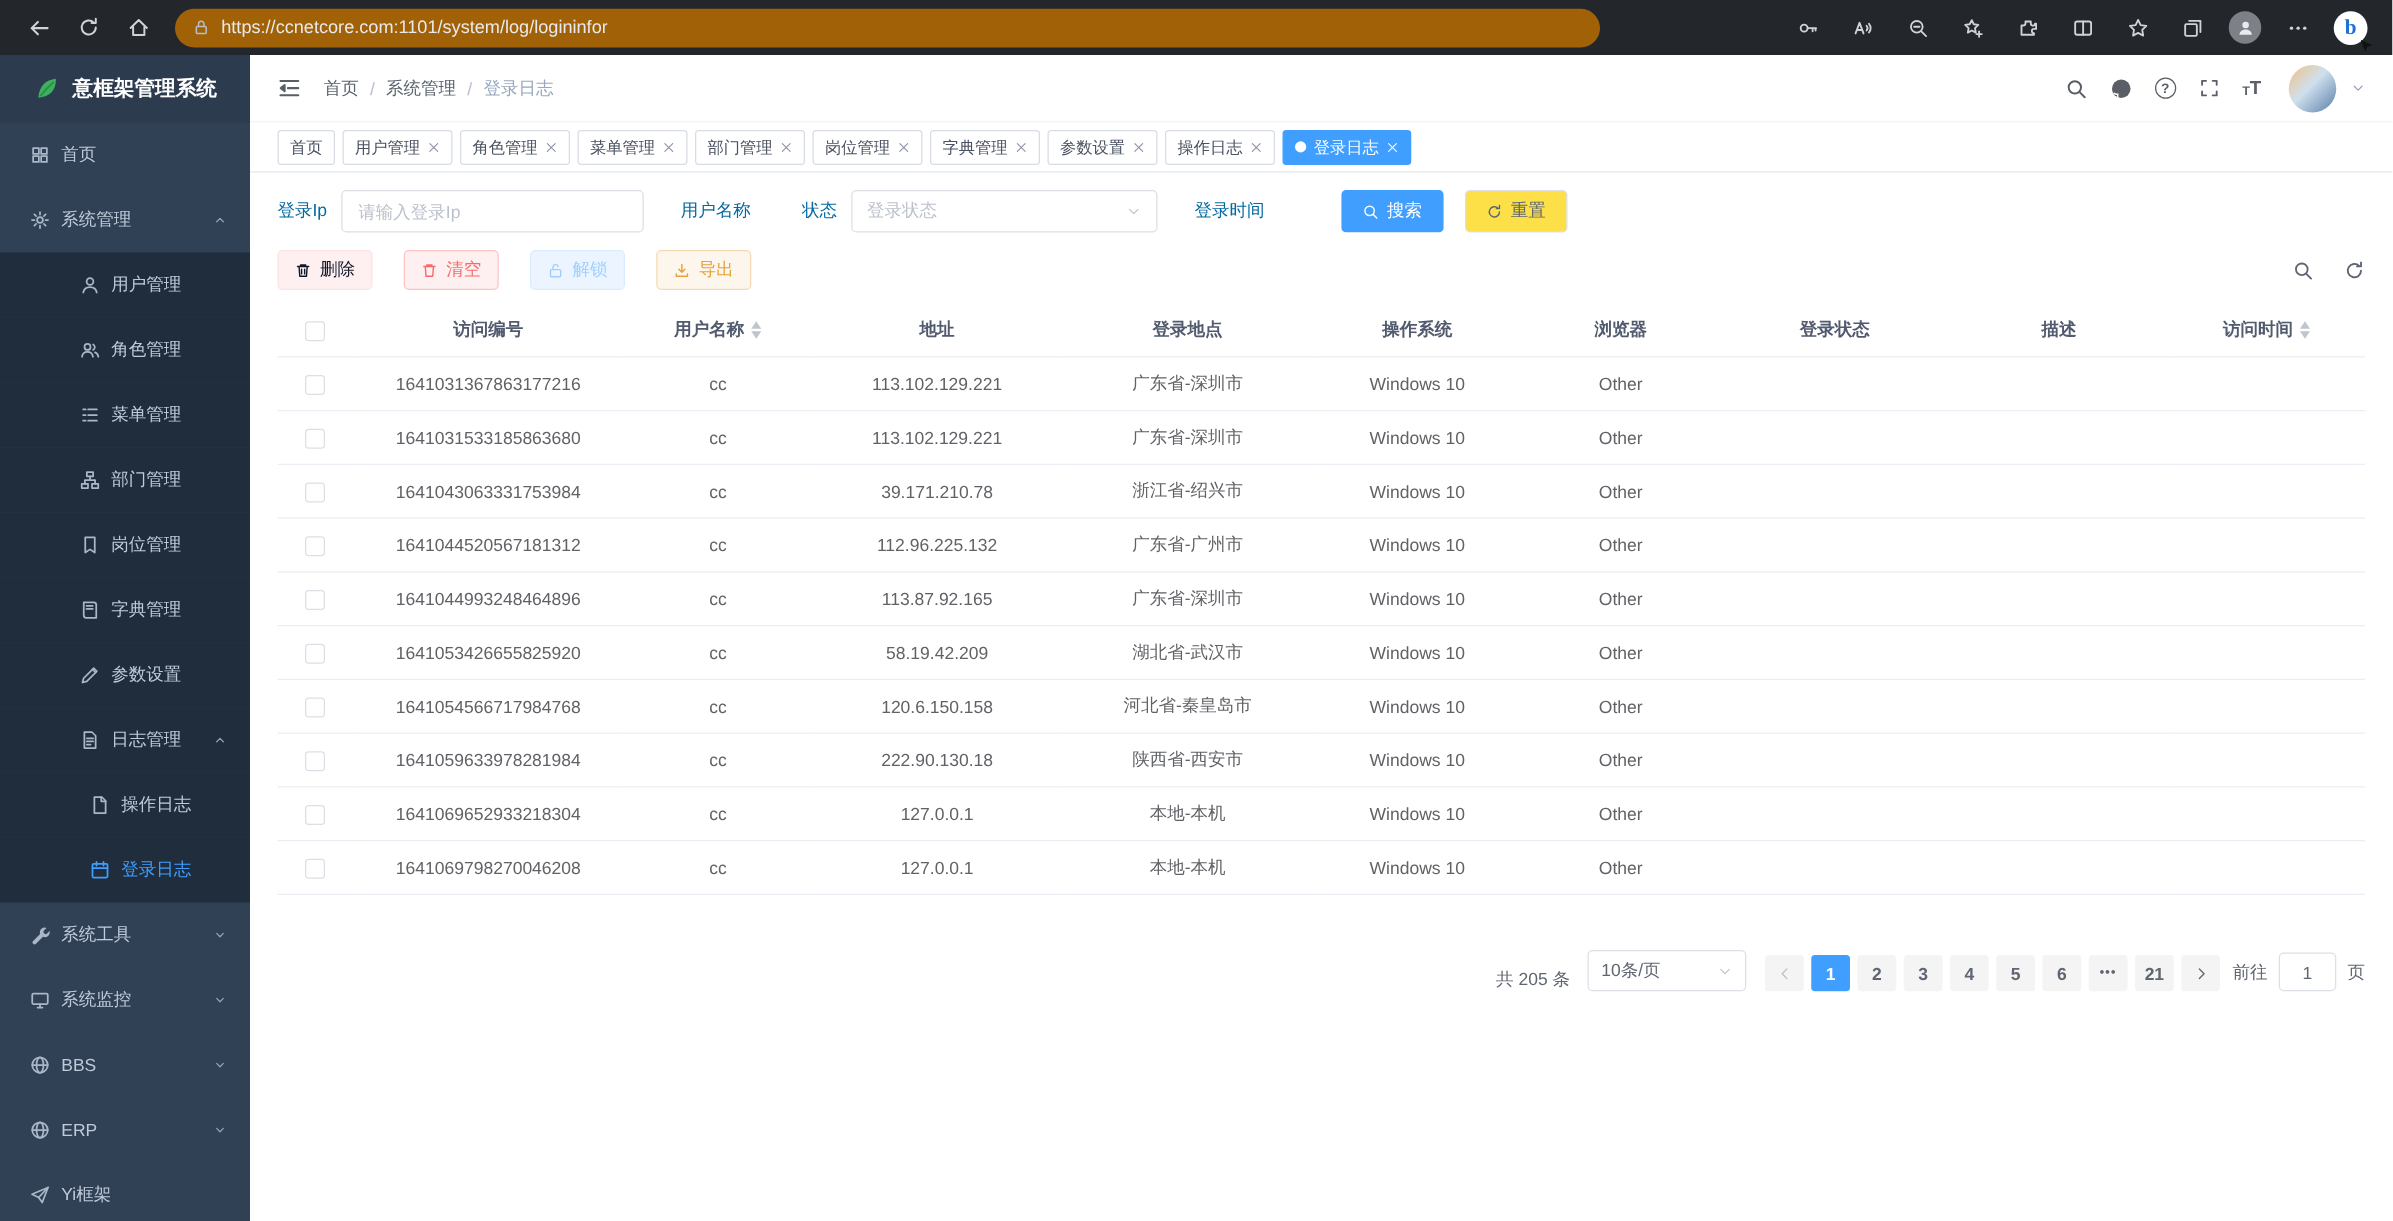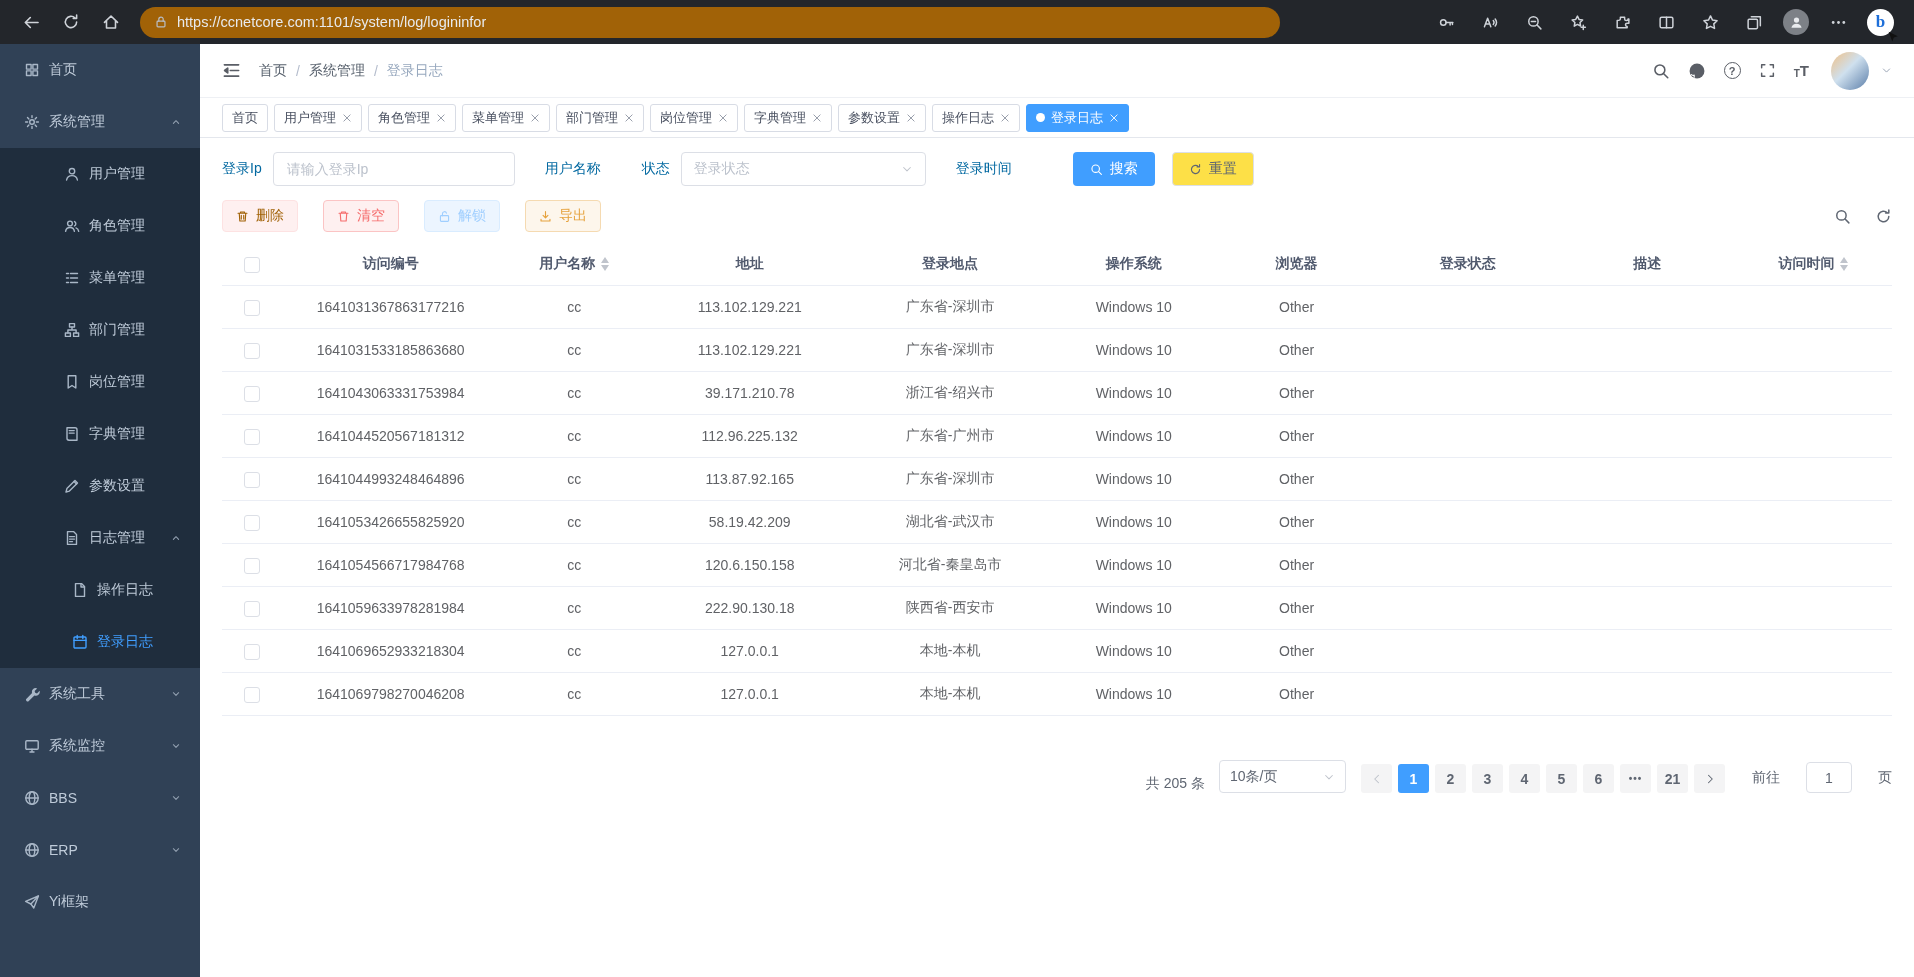--- a/index.html
+++ b/index.html
@@ -75,21 +75,21 @@
   .selcaret{color:#c0c4cc}
   .datebox{width:243px;padding:0 11px;gap:12px;cursor:pointer}
   .datebox .cal{color:#b9bfc9}
   .datebox .dash{color:#5f6672}
   .btn{height:34px;display:inline-flex;align-items:center;gap:7px;padding:0 16px;border-radius:4px;font-size:14px;border:1px solid transparent;cursor:pointer;white-space:nowrap}
   .btn-search{background:#409eff;color:#fff;margin-left:20px}
   .btn-reset{background:#fde047;border-color:#dcdfe6;color:#5f6672;margin-left:17px}
 
   .actions{display:flex;align-items:center;margin-bottom:11px}
   .abtn{height:32px;display:inline-flex;align-items:center;gap:7px;padding:0 13px;border-radius:4px;font-size:14px;border:1px solid;margin-right:25px;cursor:pointer;white-space:nowrap}
-  .abtn-delete{background:#fef0f0;border-color:#fde2e2;color:#a16207}
+  .abtn-delete{background:#fef0f0;border-color:#fde2e2;color:#0f172a}
   .abtn-clear{background:#fef0f0;border-color:#fbc4c4;color:#f56c6c}
   .abtn-unlock{background:#ecf5ff;border-color:#d9ecff;color:#a0cfff}
   .abtn-export{background:#fdf6ec;border-color:#f5dab1;color:#e6a23c}
   .tools{margin-left:auto;display:flex;align-items:center;gap:24px;color:#5f6672}
 
   table{width:100%;border-collapse:collapse;table-layout:fixed;font-size:14px}
   th,td{padding:12px 4px;border-bottom:1px solid #ebeef5;text-align:center;overflow:hidden;white-space:nowrap}
   th{color:#515a6e;font-weight:700}
   td{color:#606266}
   .thwrap{display:flex;align-items:center;justify-content:center}
@@ -98,21 +98,21 @@
   .sort i{width:0;height:0;border-left:4.5px solid transparent;border-right:4.5px solid transparent}
   .sort .su{border-bottom:6px solid #c0c4cc}
   .sort .sd{border-top:6px solid #c0c4cc}
 
   .pagination{display:flex;align-items:flex-end;justify-content:flex-end;margin-top:44px;color:#5f6672;font-size:14px}
   .total{margin-right:14px}
   .psize{width:127px;height:33px;border:1px solid #dcdfe6;border-radius:4px;display:flex;align-items:center;justify-content:space-between;padding:0 10px;margin-right:12px;cursor:pointer;background:#fff}
   .pg{min-width:31px;height:29px;padding:0 5px;border-radius:3px;background:#f4f4f5;display:inline-flex;align-items:center;justify-content:center;margin:0 3px;font-weight:600;color:#5f6672;cursor:pointer}
   .pg.active{background:#409eff;color:#fff}
   .pg.prev{color:#bdc2ca}
-  .goto{display:flex;align-items:center;gap:26px;margin-left:24px}
+  .goto{display:flex;align-items:center;gap:9px;margin-left:7px}
   .goto input{width:46px;height:31px;border:1px solid #dcdfe6;border-radius:4px;text-align:center;color:#5f6672;font-size:14px;outline:none;background:#fff}
 </style>
 </head>
 <body>
 
 <div>
 
   <div class="bbar">
     <span class="navbtn">
       <svg class="s" width="19" height="19" viewBox="0 0 16 16">
@@ -207,20 +207,29 @@
               <path d="M2 1l4.5 12 1.8-5 5-1.6z"></path>
             </svg>
         </span>
       </span>
     </div>
   </div>
 
   <div class="app">
 
     <aside class="sidebar">
+      <div class="logo">
+        <span class="icon">
+          <svg width="22" height="22" viewBox="0 0 16 16">
+              <path d="M13.6 2.2C7.6 2.8 4 6.4 3.4 13.2c6.8-.6 10.4-4.2 10.2-11z" fill="#3eb15f"></path>
+              <path d="M4.5 12.2C7 9.2 9.8 6.4 12.4 4.2" stroke="#2c8b47" stroke-width="1" fill="none"></path>
+            </svg>
+        </span>
+        <span class="title">意框架管理系统</span>
+      </div>
 
       <nav class="menu">
         <div class="mi lvl1">
           <span class="micon icon">
               <svg class="s" width="16" height="16" viewBox="0 0 16 16">
                 <path d="M2.5 2.5h4.6v4.6H2.5zM8.9 2.5h4.6v4.6H8.9zM2.5 8.9h4.6v4.6H2.5zM8.9 8.9h4.6v4.6H8.9z"></path>
               </svg>
             </span>
           <span>首页</span>
         </div>

